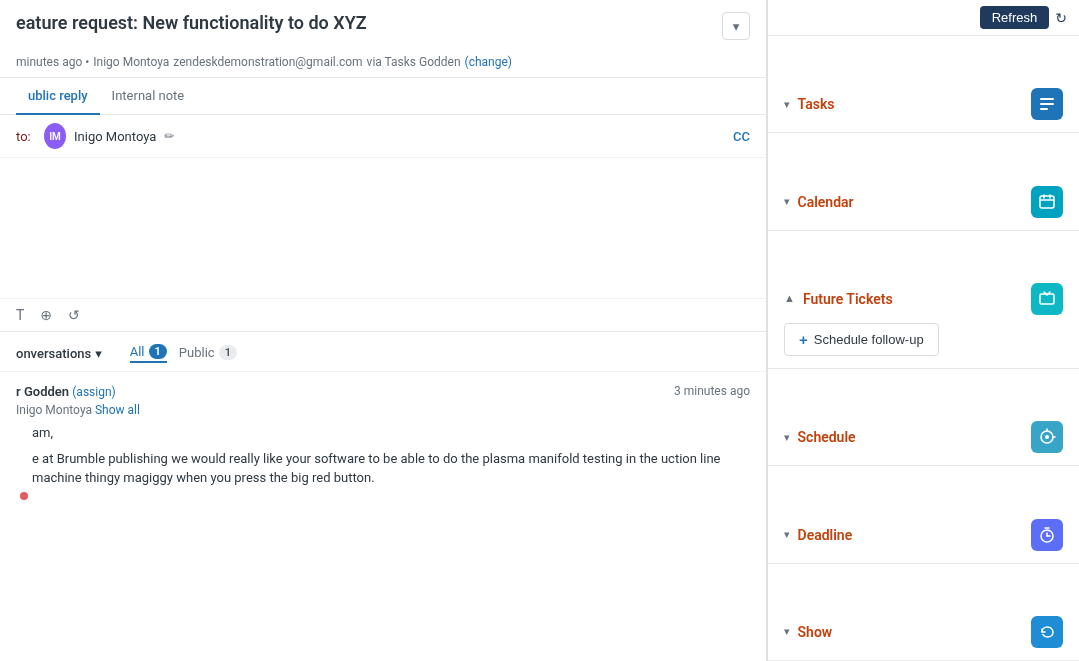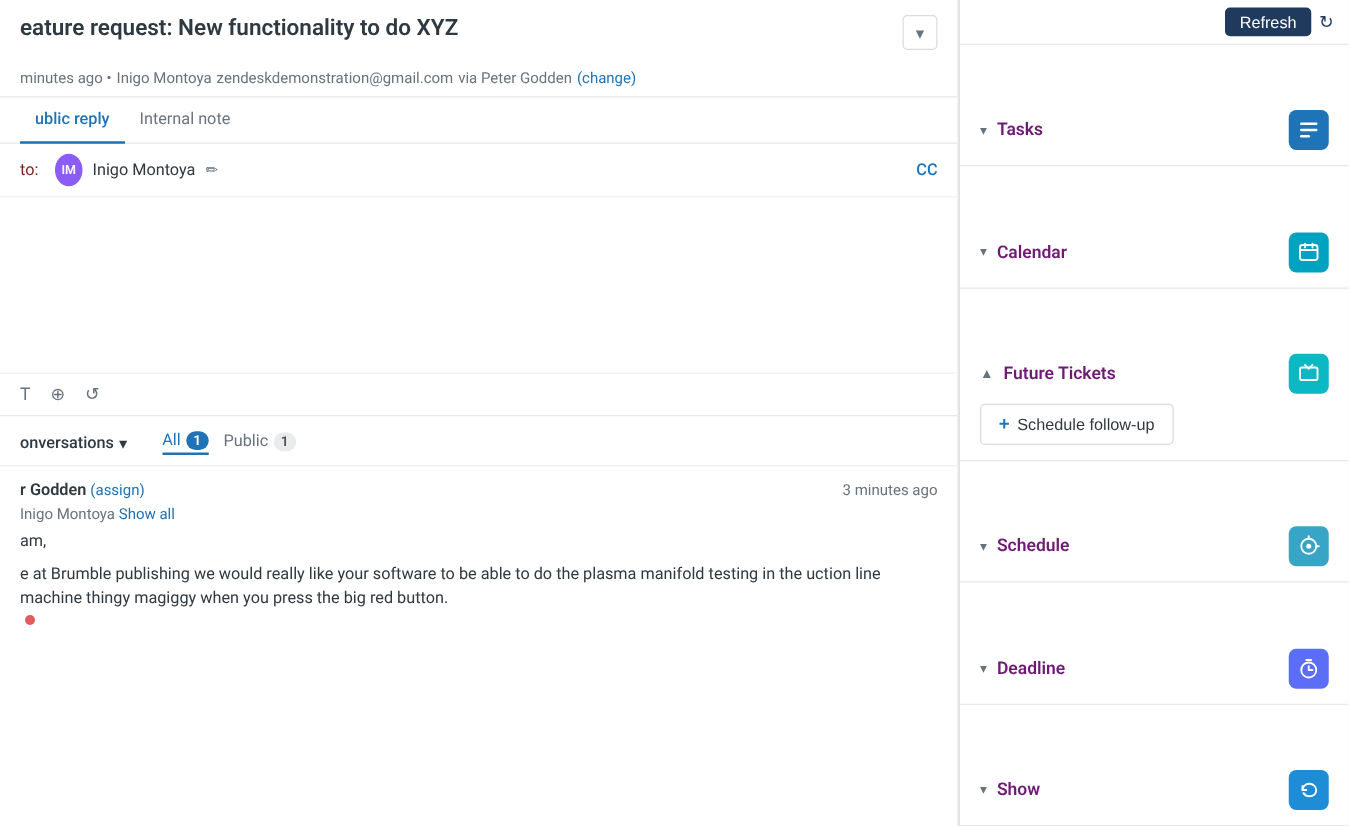--- a/index.html
+++ b/index.html
@@ -271,20 +271,21 @@
 
     .show-all-link {
       color: #1f73b7;
       cursor: pointer;
     }
 
     .conv-entry-body {
       font-size: 13px;
       color: #2f3941;
       line-height: 1.5;
+      margin-left: 16px;
     }
 
     .red-dot {
       width: 8px;
       height: 8px;
       border-radius: 50%;
       background: #e35b5b;
       display: inline-block;
       margin-left: 4px;
     }
@@ -351,21 +352,21 @@
     }
 
     .section-chevron {
       color: #68737d;
       font-size: 11px;
     }
 
     .section-title {
       font-size: 14px;
       font-weight: 600;
-      color: #701a75;
+      color: #c2410c;
     }
 
     .section-icon-btn {
       width: 32px;
       height: 32px;
       border-radius: 6px;
       display: flex;
       align-items: center;
       justify-content: center;
       font-size: 16px;
@@ -416,21 +417,21 @@
 <body>
 
 <div class="main-panel">
 
   <div class="ticket-header">
     <div class="ticket-title">eature request: New functionality to do XYZ</div>
     <div class="ticket-meta">
       <span>minutes ago •</span>
       <span>Inigo Montoya</span>
       <span>zendeskdemonstration@gmail.com</span>
-      <span>via Peter Godden</span>
+      <span>via Tasks Godden</span>
       <a class="change-link">(change)</a>
     </div>
     <button class="dropdown-btn">
       <span>▾</span>
     </button>
   </div>
 
   <div class="reply-tabs">
     <div class="reply-tab active">
       <span>ublic reply</span>

